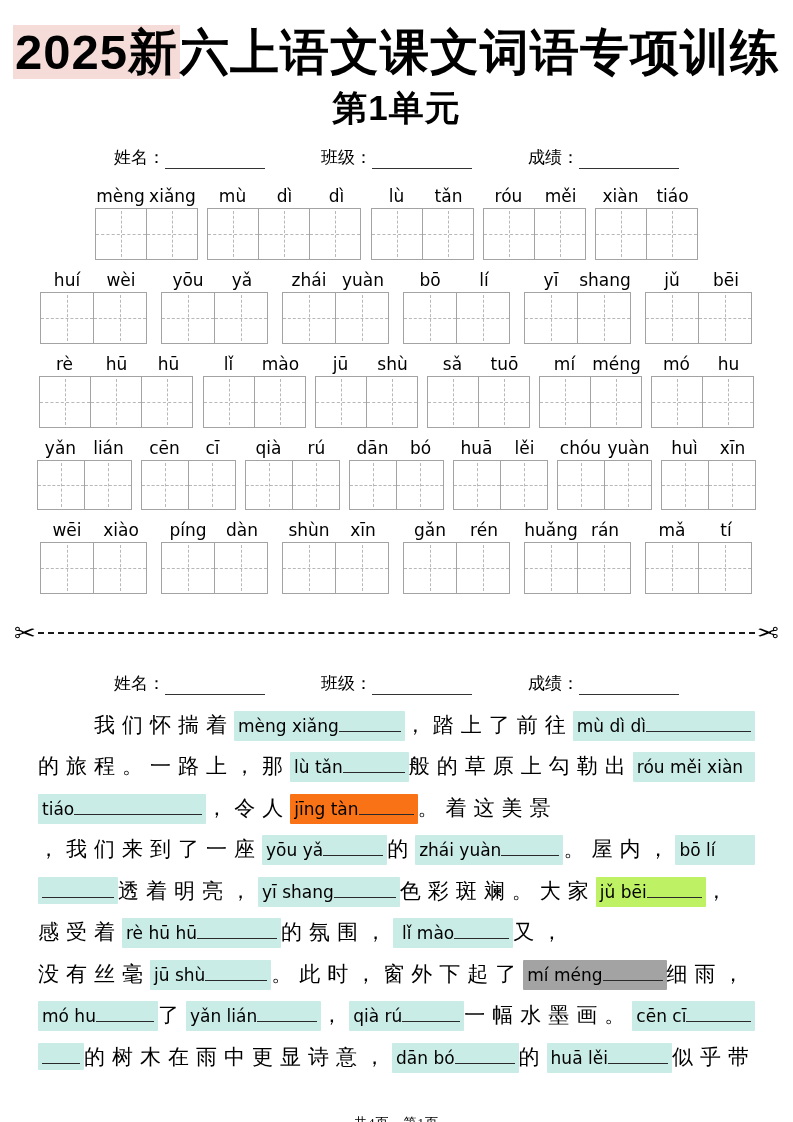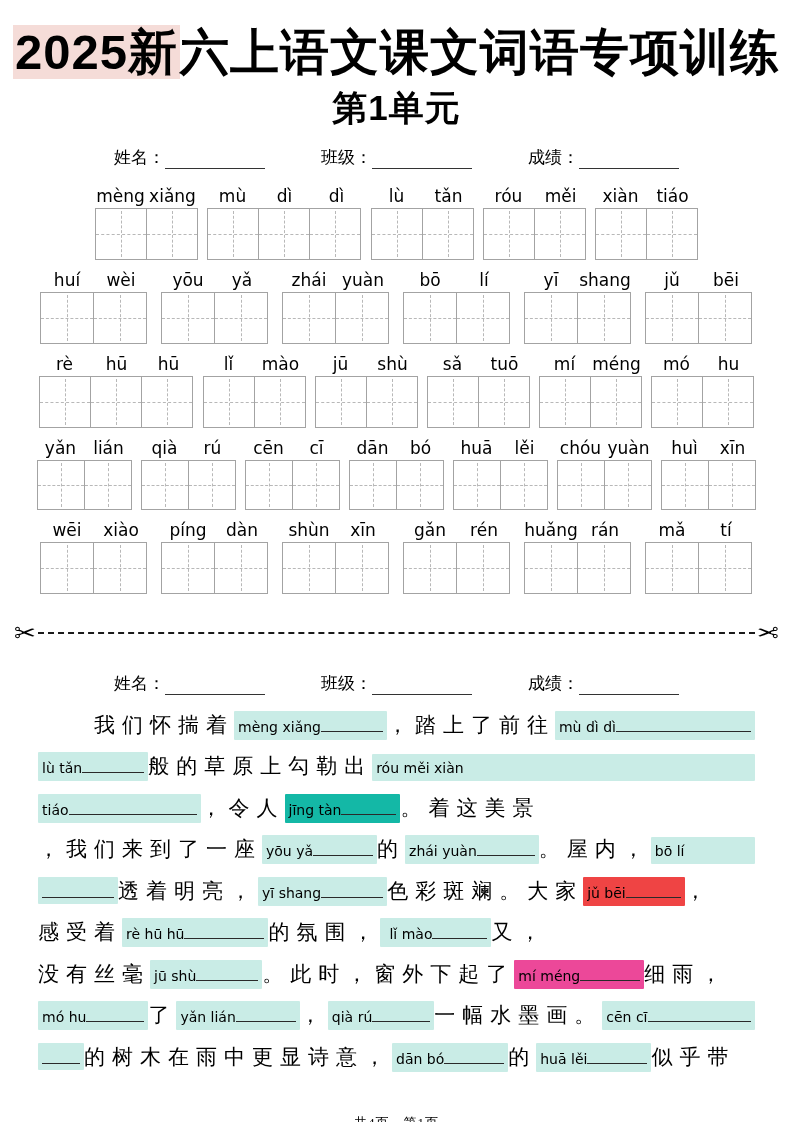--- a/index.html
+++ b/index.html
@@ -72,21 +72,21 @@
     font-family:"Liberation Serif","DejaVu Serif",serif;
   }
   .pline.indent { padding-left:56px; }
   .ctext { letter-spacing:7px; }
   .blank {
     display:inline-flex; align-items:baseline; background:#c9ece6;
     padding:7px 4px 6px 4px; border-radius:1px;
   }
   .blank.fill { flex:1; }
   .pinyin {
-    font-family:"DejaVu Sans","Liberation Sans",sans-serif; font-size:14px;
+    font-family:"DejaVu Sans","Liberation Sans",sans-serif; font-size:17px;
     letter-spacing:0; line-height:1;
   }
   .uline {
     display:inline-block; height:14px; border-bottom:1.5px solid #2a2a2a;
   }
   .uline.fill { flex:1; }
 
   .footer {
     position:absolute; bottom:16px; left:0; width:100%; text-align:center;
     font-size:13px; font-family:"Liberation Serif","DejaVu Serif",serif;
@@ -313,32 +313,32 @@
               <div class="syl" style="width: 48px;">yǎn</div>
               <div class="syl" style="width: 48px;">lián</div>
             </div>
             <div class="cells">
               <div class="cell" style="width: 48px; height: 50px;"></div>
               <div class="cell" style="width: 48px; height: 50px;"></div>
             </div>
           </div>
           <div class="group">
             <div class="syls">
+              <div class="syl" style="width: 48px;">cēn</div>
+              <div class="syl" style="width: 48px;">cī</div>
+            </div>
+            <div class="cells">
+              <div class="cell" style="width: 48px; height: 50px;"></div>
+              <div class="cell" style="width: 48px; height: 50px;"></div>
+            </div>
+          </div>
+          <div class="group">
+            <div class="syls">
               <div class="syl" style="width: 48px;">qià</div>
               <div class="syl" style="width: 48px;">rú</div>
-            </div>
-            <div class="cells">
-              <div class="cell" style="width: 48px; height: 50px;"></div>
-              <div class="cell" style="width: 48px; height: 50px;"></div>
-            </div>
-          </div>
-          <div class="group">
-            <div class="syls">
-              <div class="syl" style="width: 48px;">cēn</div>
-              <div class="syl" style="width: 48px;">cī</div>
             </div>
             <div class="cells">
               <div class="cell" style="width: 48px; height: 50px;"></div>
               <div class="cell" style="width: 48px; height: 50px;"></div>
             </div>
           </div>
           <div class="group">
             <div class="syls">
               <div class="syl" style="width: 48px;">dān</div>
               <div class="syl" style="width: 48px;">bó</div>
@@ -474,36 +474,37 @@
           <span class="pinyin">mèng xiǎng</span>
           <span class="uline" style="width: 62px;"></span>
         </span>
         <span class="ctext">，踏上了前往</span>
         <span class="blank fill" style="background: rgb(201, 236, 230);">
           <span class="pinyin">mù dì dì</span>
           <span class="uline fill"></span>
         </span>
       </div>
       <div class="pline">
+        <span class="ctext">的旅程。一路上，那</span>
         <span class="blank" style="background: rgb(201, 236, 230);">
           <span class="pinyin">lù tǎn</span>
           <span class="uline" style="width: 62px;"></span>
         </span>
         <span class="ctext">般的草原上勾勒出</span>
         <span class="blank fill" style="background: rgb(201, 236, 230);">
           <span class="pinyin">róu měi xiàn</span>
         </span>
       </div>
       <div class="pline">
         <span class="blank" style="background: rgb(201, 236, 230);">
           <span class="pinyin">tiáo</span>
           <span class="uline" style="width: 128px;"></span>
         </span>
         <span class="ctext">，令人</span>
-        <span class="blank" style="background: #14b8a6;">
+        <span class="blank" style="background: #f97316;">
           <span class="pinyin">jīng tàn</span>
           <span class="uline" style="width: 55px;"></span>
         </span>
         <span class="ctext">。</span>
         <span class="ctext">着这美景</span>
       </div>
       <div class="pline">
         <span class="ctext">，我们来到了一座</span>
         <span class="blank" style="background: rgb(201, 236, 230);">
           <span class="pinyin">yōu yǎ</span>
@@ -522,21 +523,21 @@
       <div class="pline">
         <span class="blank" style="background: rgb(201, 236, 230);">
           <span class="uline" style="width: 72px;"></span>
         </span>
         <span class="ctext">透着明亮，</span>
         <span class="blank" style="background: rgb(201, 236, 230);">
           <span class="pinyin">yī shang</span>
           <span class="uline" style="width: 62px;"></span>
         </span>
         <span class="ctext">色彩斑斓。大家</span>
-        <span class="blank" style="background: #ef4444;">
+        <span class="blank" style="background: #bef264;">
           <span class="pinyin">jǔ bēi</span>
           <span class="uline" style="width: 55px;"></span>
         </span>
         <span class="ctext">，</span>
       </div>
       <div class="pline">
         <span class="ctext">感受着</span>
         <span class="blank" style="background: rgb(201, 236, 230);">
           <span class="pinyin">rè hū hū</span>
           <span class="uline" style="width: 80px;"></span>
@@ -549,21 +550,21 @@
         <span class="ctext">又</span>
         <span class="ctext">，</span>
       </div>
       <div class="pline">
         <span class="ctext">没有丝毫</span>
         <span class="blank" style="background: rgb(201, 236, 230);">
           <span class="pinyin">jū shù</span>
           <span class="uline" style="width: 62px;"></span>
         </span>
         <span class="ctext">。此时，窗外下起了</span>
-        <span class="blank" style="background: #ec4899;">
+        <span class="blank" style="background: #a3a3a3;">
           <span class="pinyin">mí méng</span>
           <span class="uline" style="width: 60px;"></span>
         </span>
         <span class="ctext">细雨，</span>
       </div>
       <div class="pline">
         <span class="blank" style="background: rgb(201, 236, 230);">
           <span class="pinyin">mó hu</span>
           <span class="uline" style="width: 58px;"></span>
         </span>

